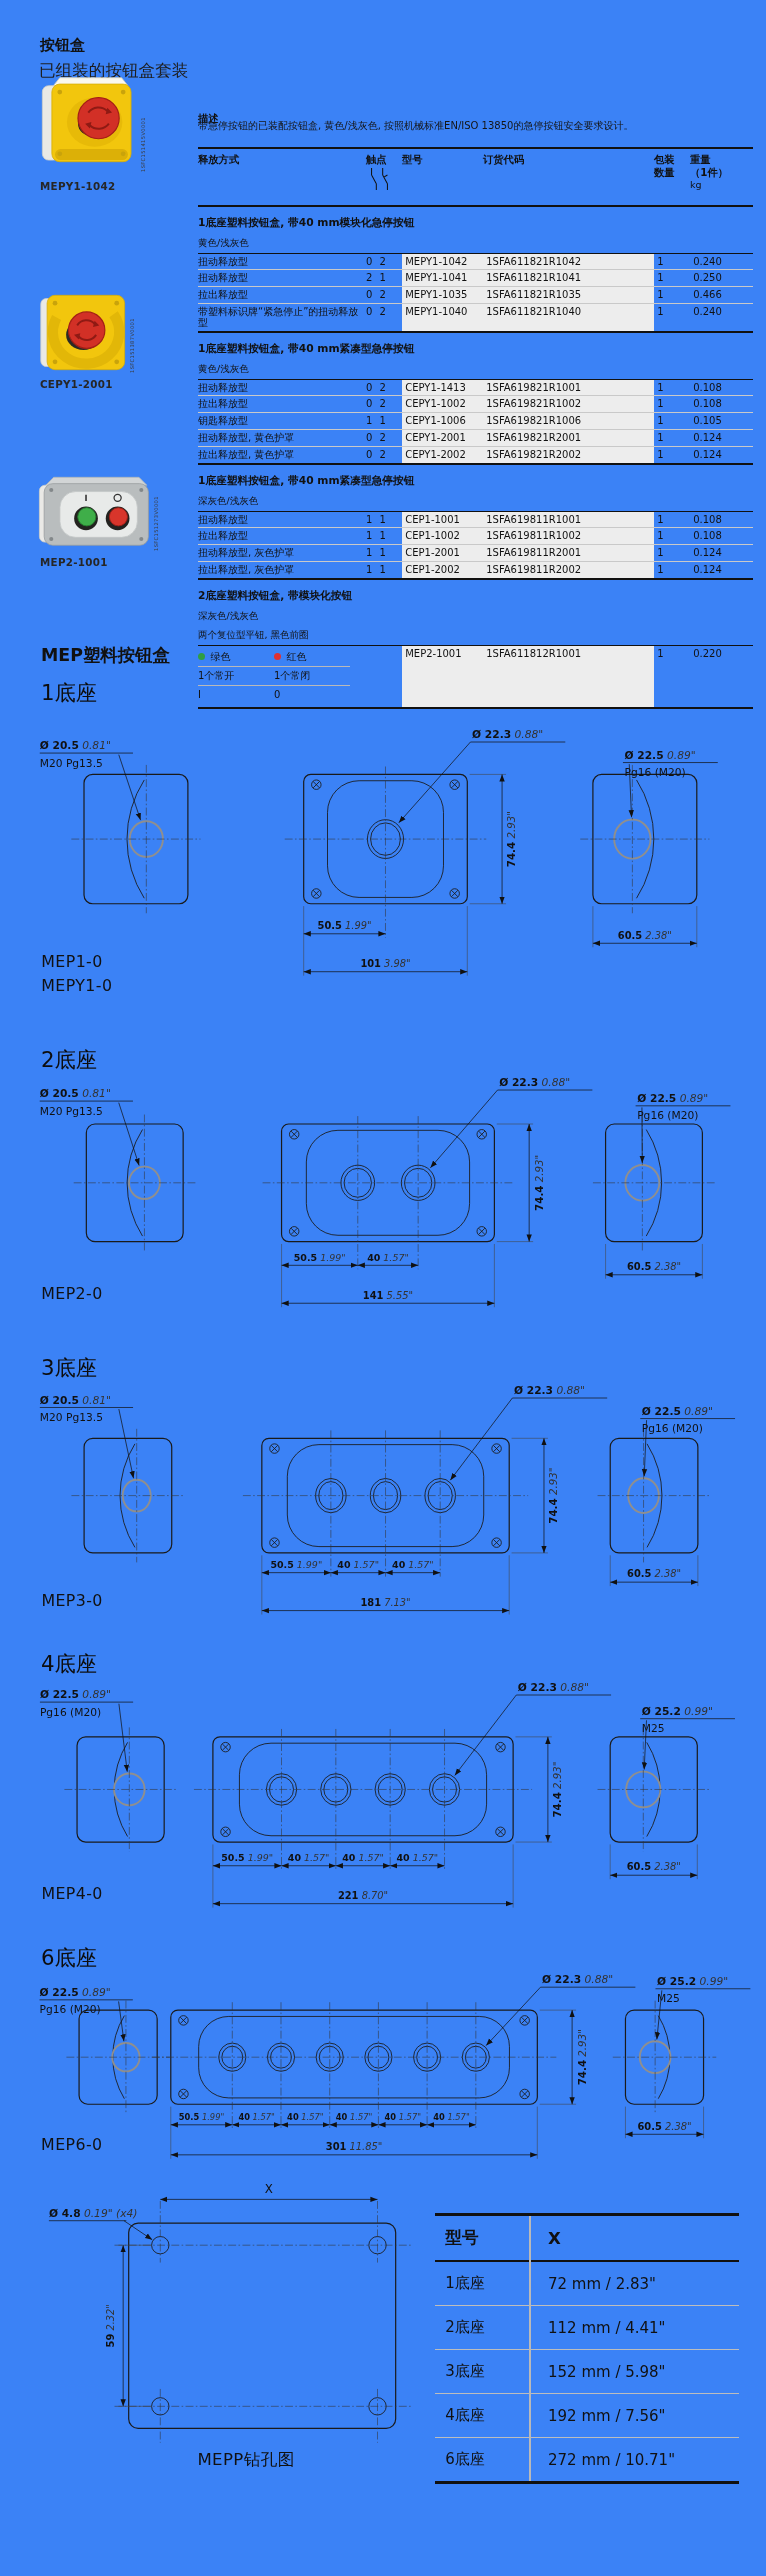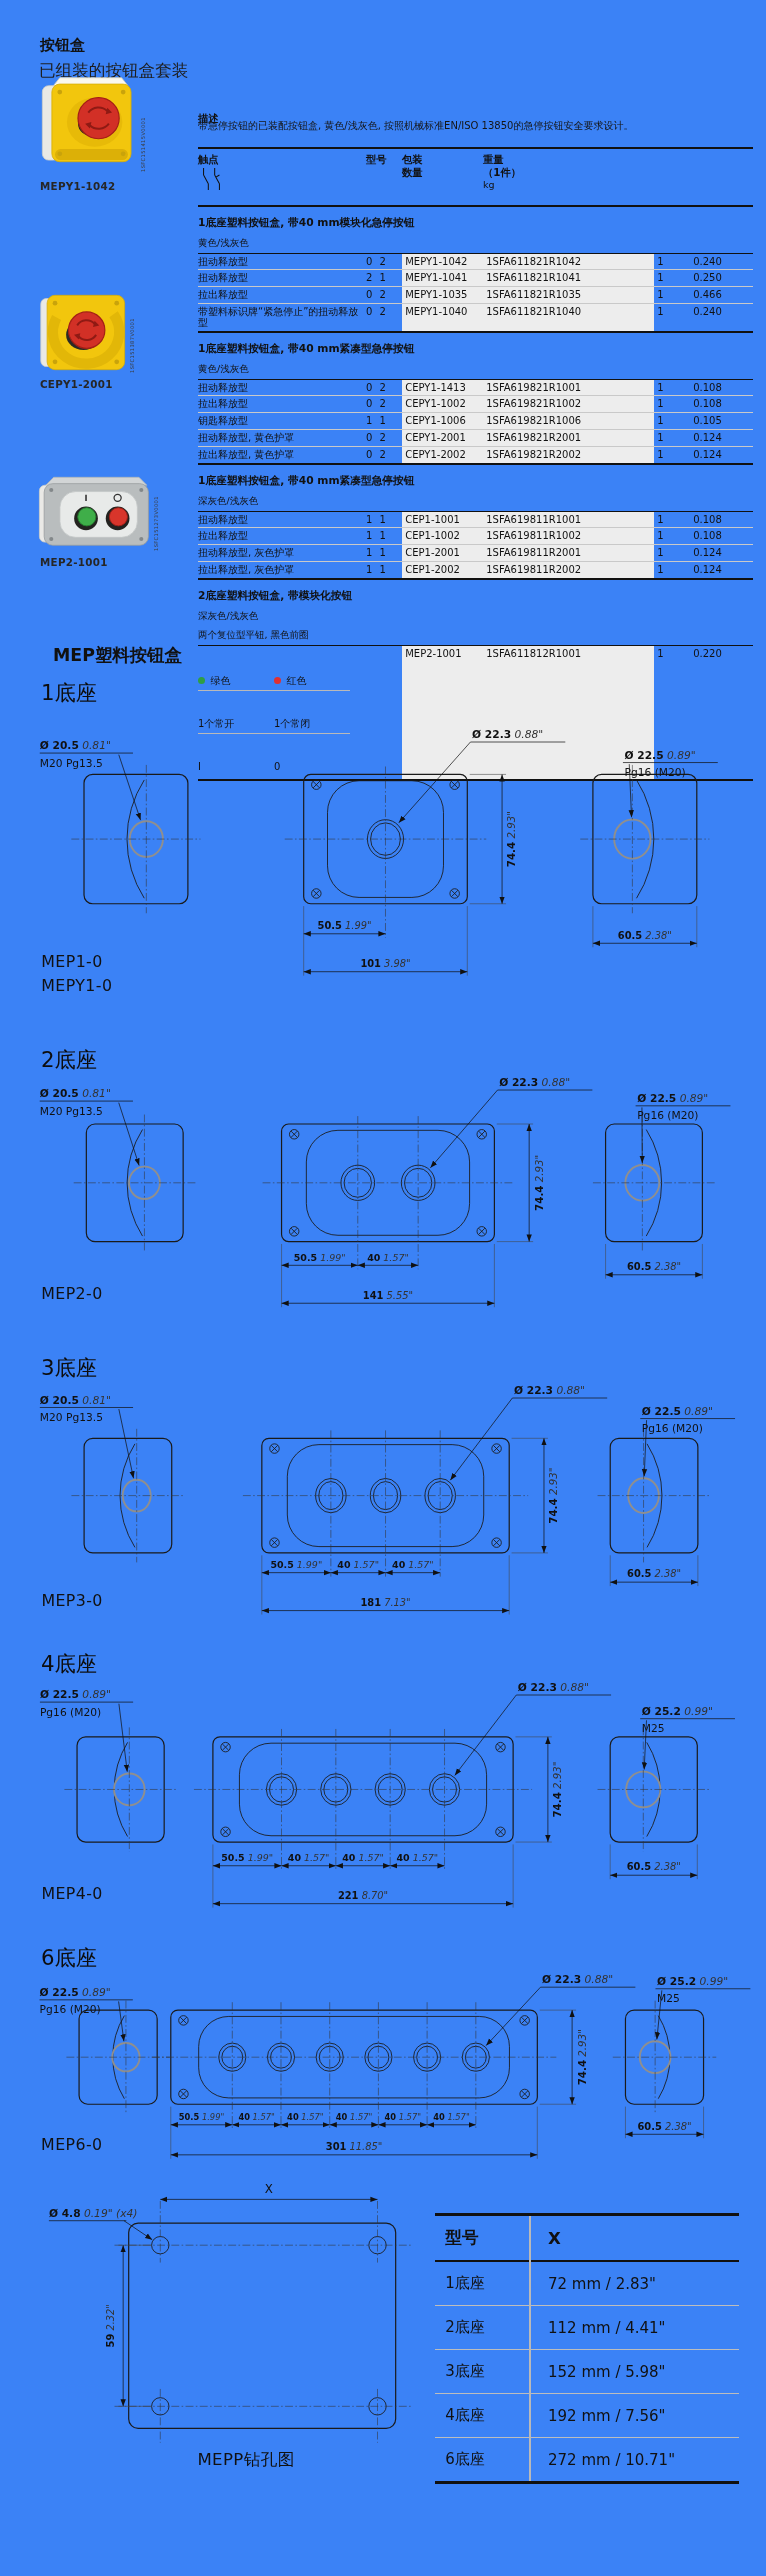--- a/index.html
+++ b/index.html
@@ -22,26 +22,26 @@
   .sec-title{font-weight:700;font-size:10.7px;margin-top:9.5px;line-height:13.4px;}
   .sec-sub{font-size:9.5px;margin-top:7px;line-height:12px;}
   .sec-rows{border-top:1.6px solid #111;border-bottom:2.4px solid #111;margin-top:4px;}
   .trow{display:grid;grid-template-columns:168px 36px 81px 171px 36px 63px;}
   .trow+.trow{border-top:0.8px solid #c9c9c9;}
   .trow>div{padding:2px 6.3px 2.8px 0;}
   .trow .shade{background:#ededed;padding-left:3.2px;}
   .cts span+span{margin-left:7.1px;}
   .pkg,.wt{padding-left:3.2px !important;}
   .legend{display:grid;grid-template-columns:76px 76px;width:158px;}
-  .lg{padding:3.2px 0 4px;display:flex;align-items:center;gap:5.5px;margin-top:24px;}
+  .lg{padding:3.2px 0 4px;display:flex;align-items:center;gap:5.5px;}
   .lgb{border-bottom:0.8px solid #b9b9b9;}
   .dot{width:7.1px;height:7.1px;border-radius:50%;display:inline-block;}
   .wtu{font-weight:400;font-size:9.5px;}
   
-  .mep-heading{left:41px;top:643px;font-size:17.4px;font-weight:700;margin-left:12px;}
+  .mep-heading{left:41px;top:643px;font-size:17.4px;font-weight:700;}
   .base-heading{position:absolute;left:41px;font-size:21.3px;font-weight:400;color:#0d0d0d;}
   .drawing{position:absolute;left:0;}
   
   svg text{fill:#111;font-family:"DejaVu Sans","Liberation Sans",sans-serif;}
   .ln{stroke:#1a1a1a;fill:none;stroke-width:1.1;}
   .lnb{stroke-width:1.5;}
   .cl{stroke:#333;stroke-width:.7;stroke-dasharray:10 3 2 3;fill:none;}
   .dim{stroke:#111;stroke-width:.9;fill:none;}
   .ext{stroke:#444;stroke-width:.7;}
   .sh{stroke:#8f8f8f;stroke-width:2.4;fill:none;}
@@ -125,27 +125,29 @@
     <circle cx="104" cy="58" r="11.5" fill="#d8352b" stroke="#9c1f17" stroke-width="1.2"></circle>
   </svg>
   <div class="vcode" style="left:153px;top:551px">1SFC151273V0001</div>
   <div class="abs prod-caption" style="top:556px">MEP2-1001</div>
 
   <div class="abs desc-heading">描述</div>
   <div class="abs desc-text">带急停按钮的已装配按钮盒, 黄色/浅灰色, 按照机械标准EN/ISO 13850的急停按钮安全要求设计。</div>
 
   <div id="catalog">
       <div class="thead">
+    <div>释放方式</div>
     <div>触点<br><svg class="cicon" viewBox="0 0 34 30" width="27" height="24">
             <g stroke="#111" stroke-width="1.3" fill="none">
               <path d="M7 1 V10 M7 10 L13 21 M13 21 V29"></path>
               <path d="M21 1 V10 M21 10 L27 21 M27 21 V29 M27 10 L22 13"></path>
             </g>
           </svg></div>
     <div>型号</div>
+    <div>订货代码</div>
     <div>包装<br>数量</div>
     <div>重量<br>（1件）<br><span class="wtu">kg</span></div>
       </div>
       <div class="sec-title">1底座塑料按钮盒, 带40 mm模块化急停按钮</div>
       <div class="sec-sub">黄色/浅灰色</div>
       <div class="sec-rows">
         <div class="trow">
         <div>扭动释放型</div>
         <div class="cts"><span>0</span><span>2</span></div>
         <div class="shade">MEPY1-1042</div>

